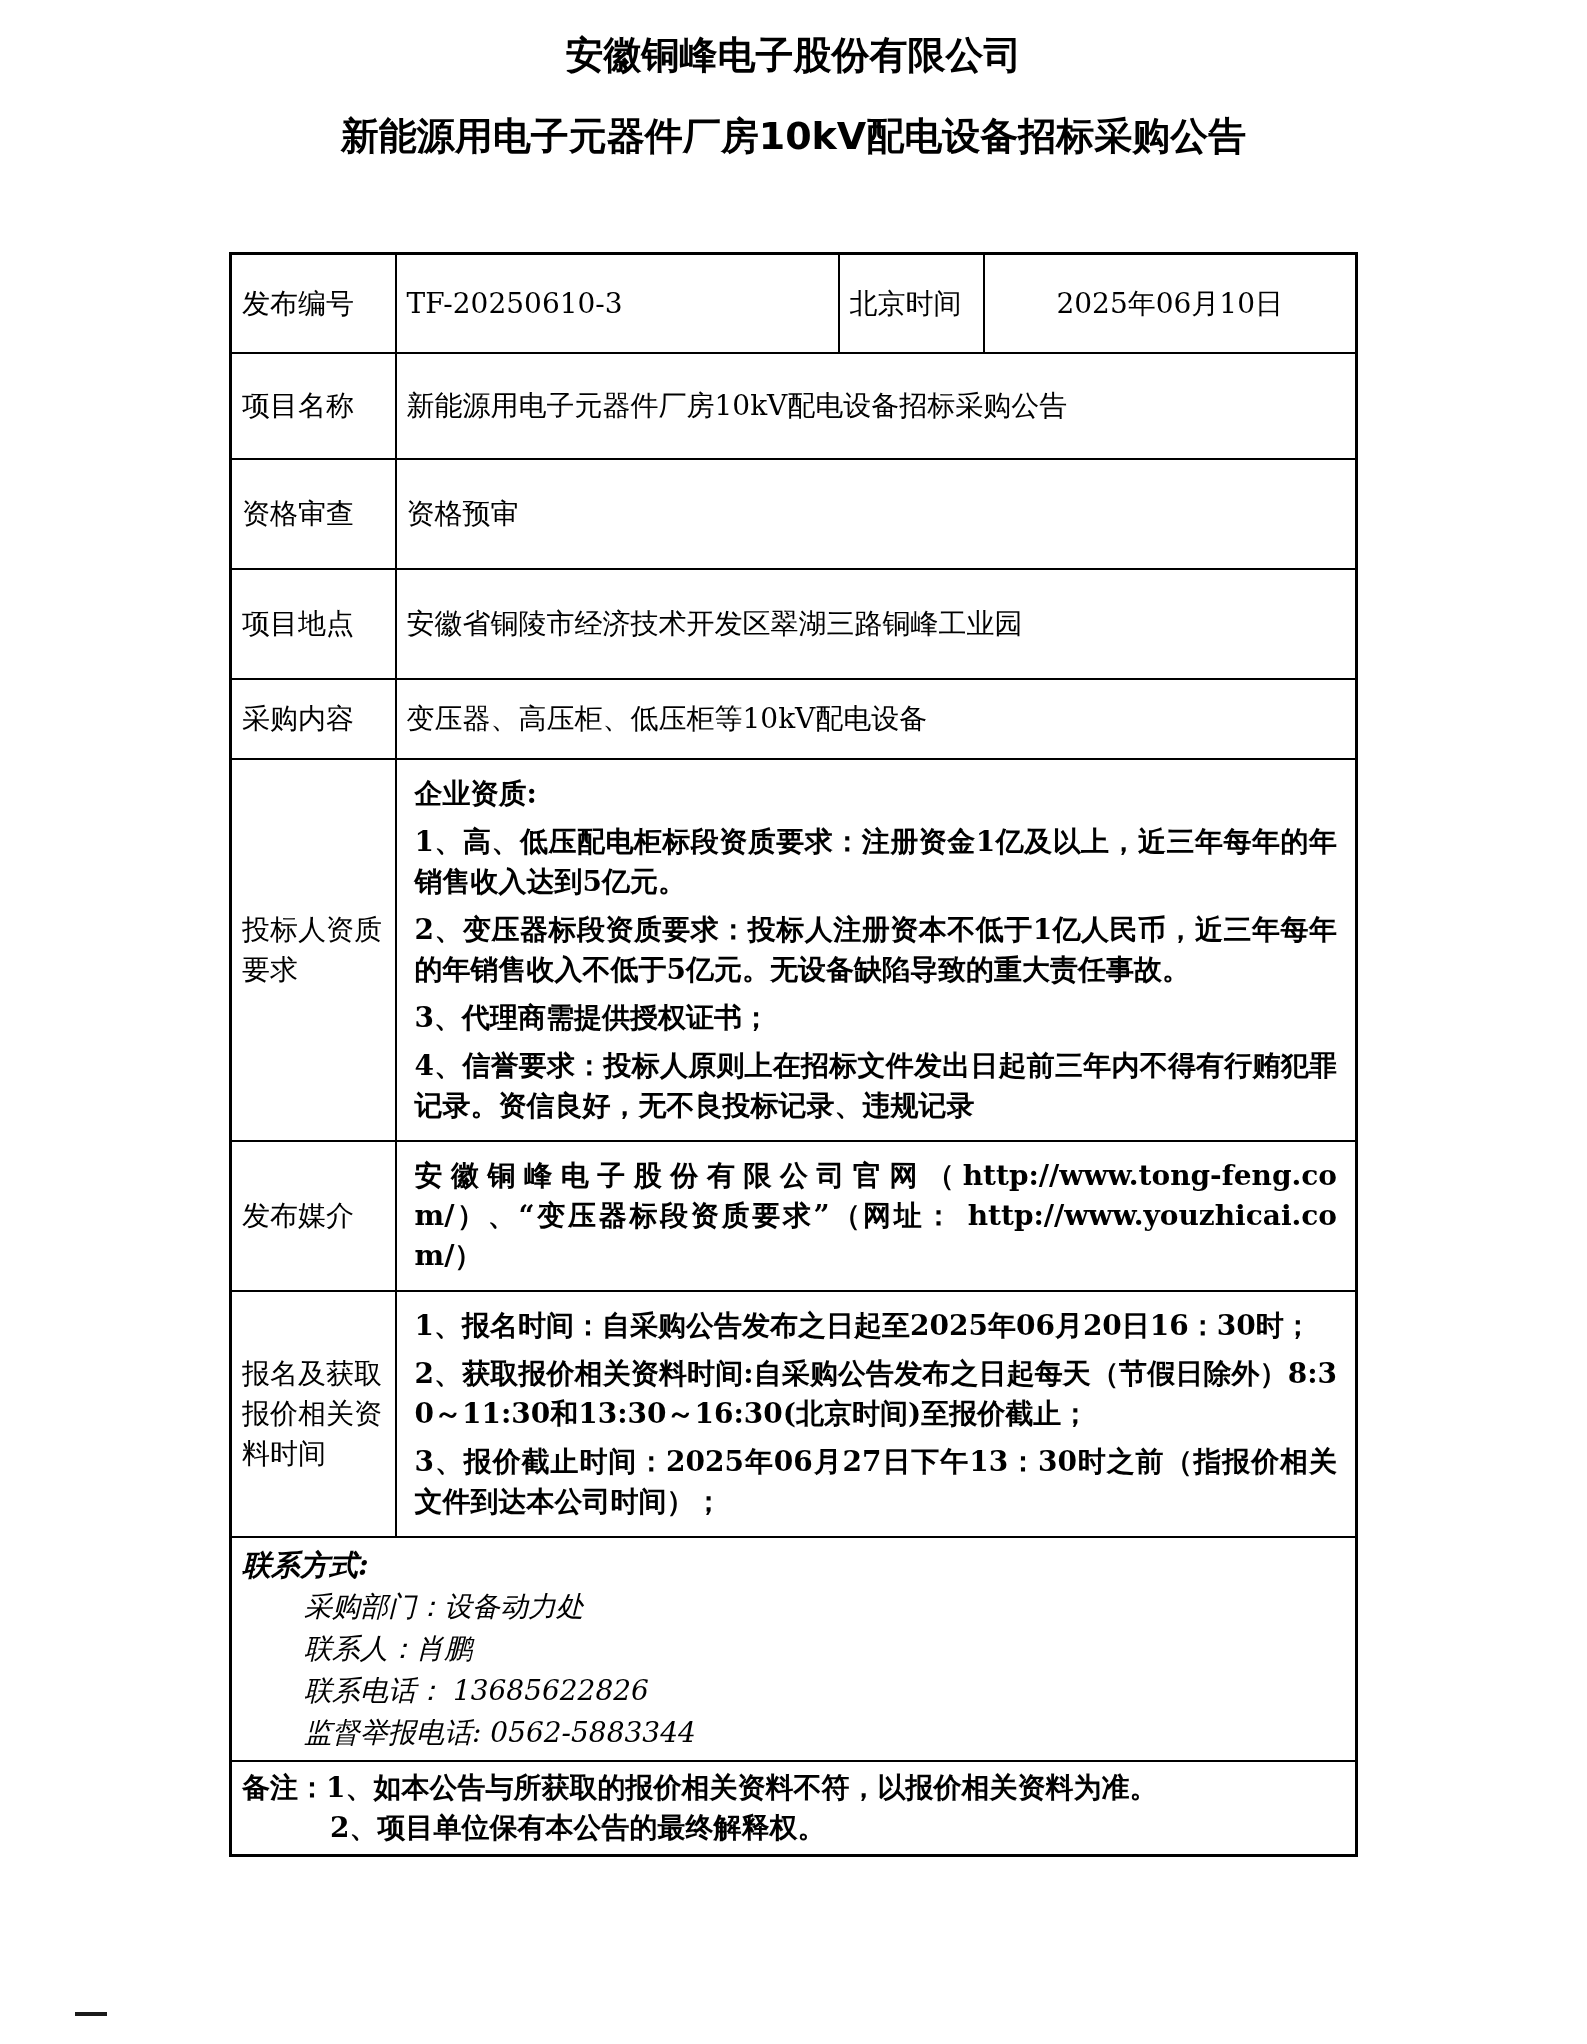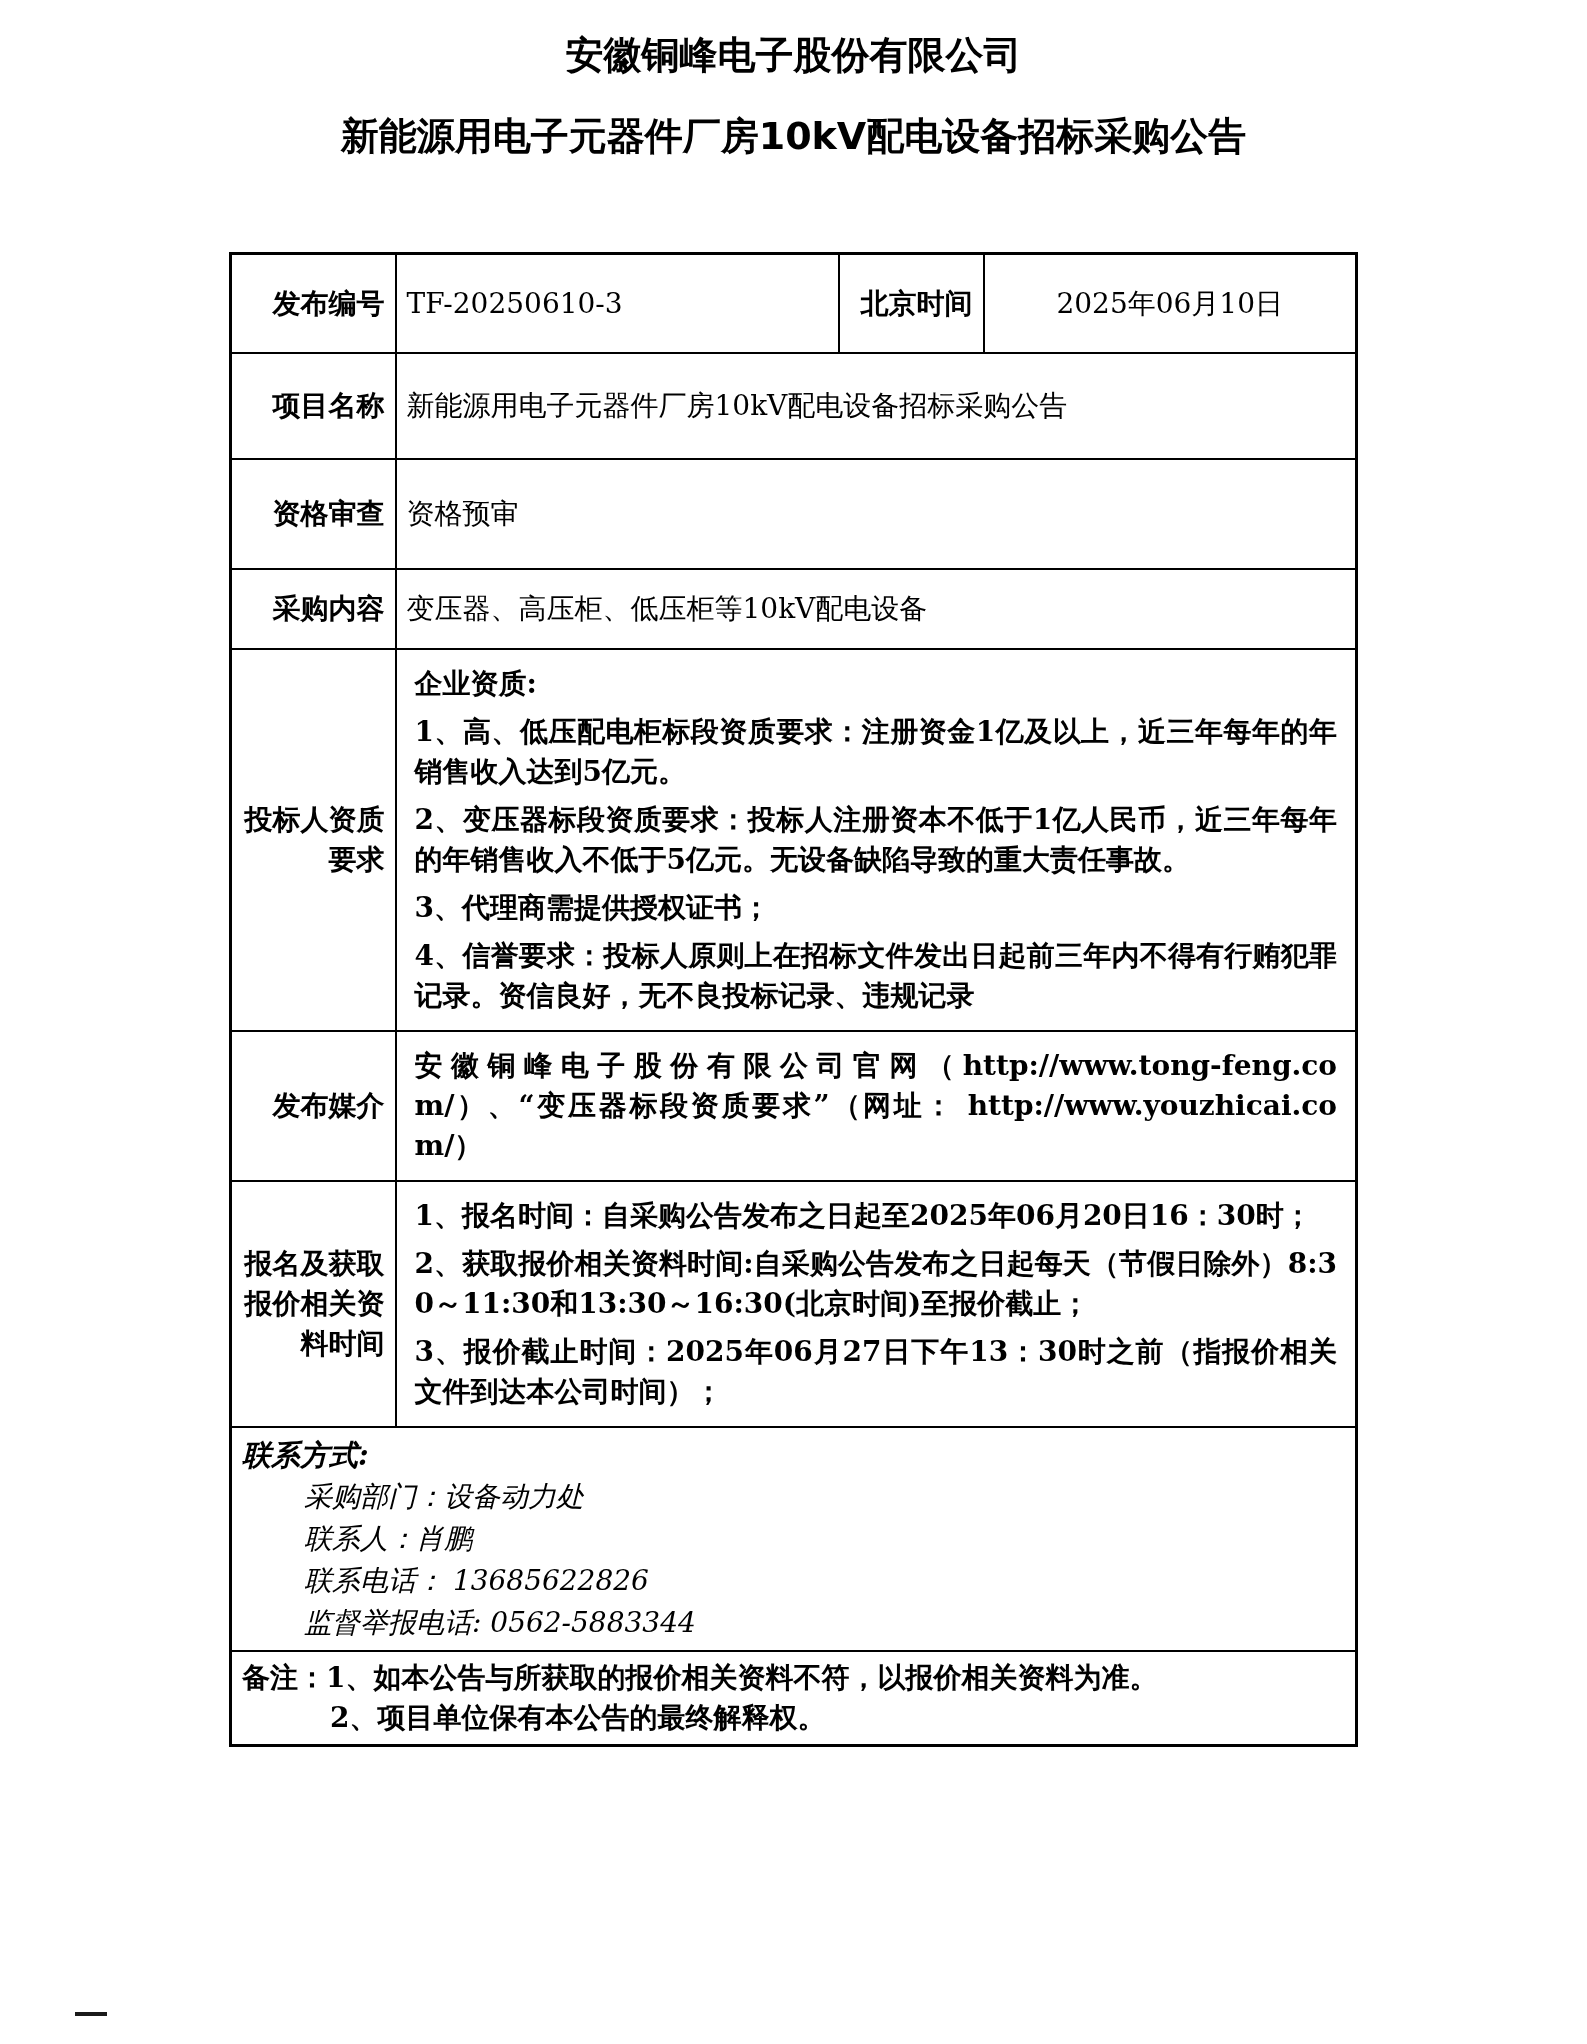--- a/index.html
+++ b/index.html
@@ -38,22 +38,22 @@
   table.announcement td {
     border: 2px solid #000;
     font-size: 28px;
     line-height: 40px;
     padding: 6px 10px;
     vertical-align: middle;
     word-break: break-all;
     overflow-wrap: anywhere;
   }
   td.label-cell {
-    font-weight: bold;
-    text-align: right;
+    font-weight: normal;
+    text-align: left;
     font-size: 29px;
     padding: 6px 4px;
   }
   td.value-cell { text-align: left; }
   td.date-cell  { text-align: center; }
   td.multi-cell p {
     margin: 8px;
     text-align: justify;
     font-weight: bold;
   }
@@ -119,20 +119,24 @@
       <td class="label-cell">项目名称</td>
       <td class="value-cell" colspan="3">新能源用电子元器件厂房10kV配电设备招标采购公告</td>
     </tr>
 
     <tr class="r-qualchk">
       <td class="label-cell">资格审查</td>
       <td class="value-cell" colspan="3">资格预审</td>
     </tr>
 
 
+    <tr class="r-place">
+      <td class="label-cell">项目地点</td>
+      <td class="value-cell" colspan="3">安徽省铜陵市经济技术开发区翠湖三路铜峰工业园</td>
+    </tr>
 
     <tr class="r-content">
       <td class="label-cell">采购内容</td>
       <td class="value-cell" colspan="3">变压器、高压柜、低压柜等10kV配电设备</td>
     </tr>
 
     <tr>
       <td class="label-cell">投标人资质要求</td>
       <td class="value-cell multi-cell" colspan="3">
         <p>企业资质:</p>

